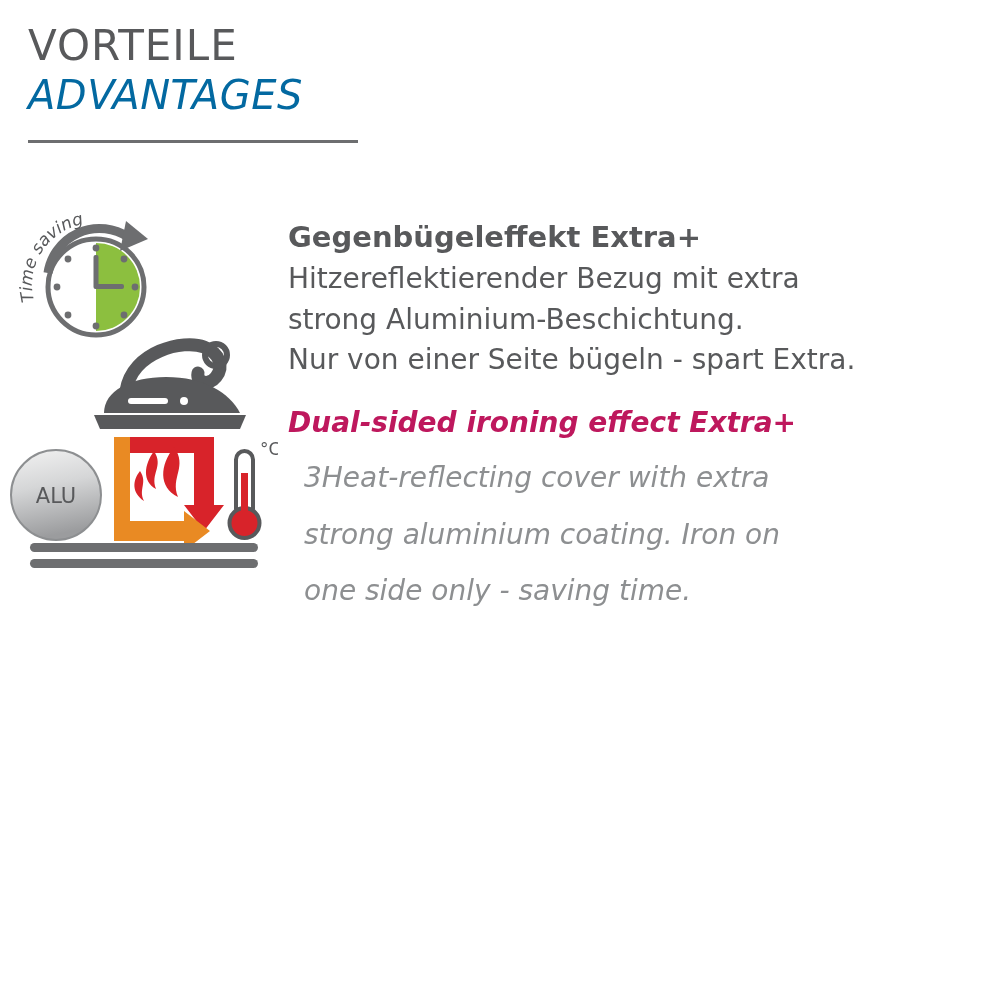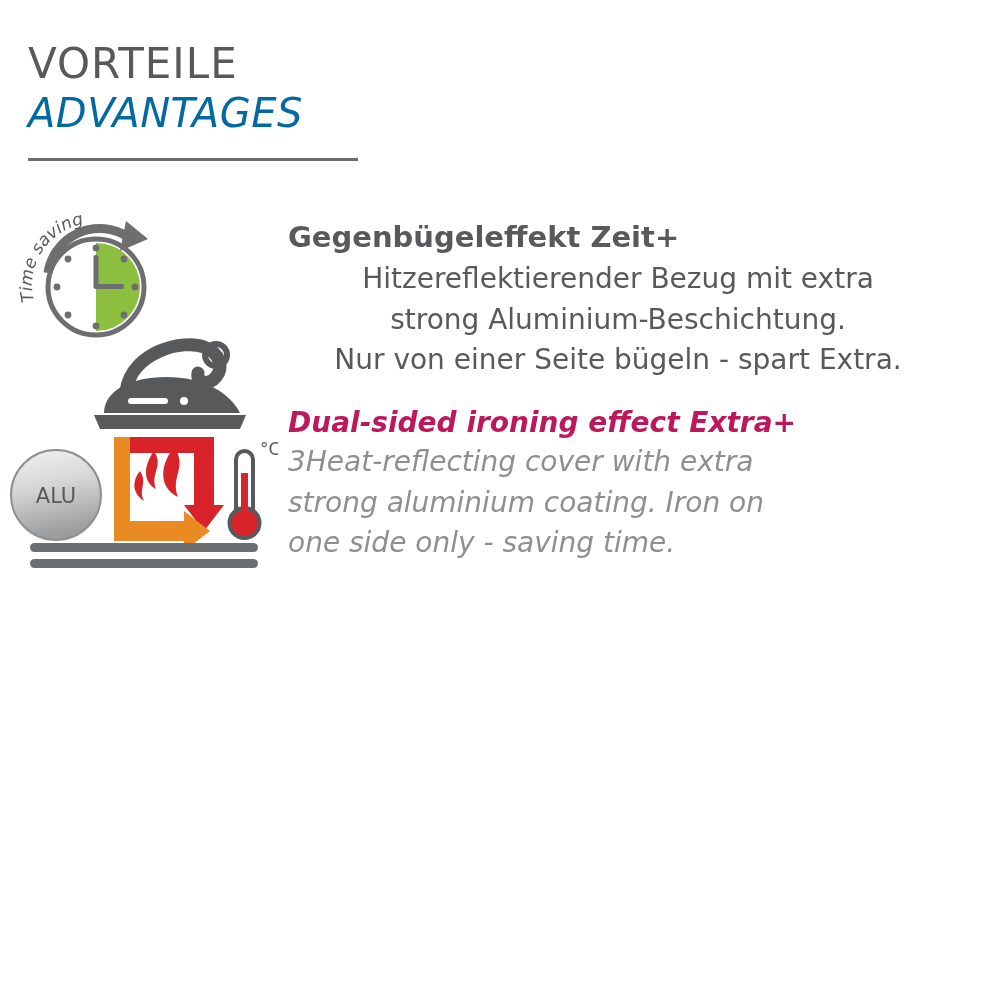--- a/index.html
+++ b/index.html
@@ -17,21 +17,21 @@
     position: relative;
     width: 1000px;
     height: 1000px;
     background: #ffffff;
   }
 
   
   .header {
     position: absolute;
     left: 28px;
-    top: 42px;
+    top: 24px;
     width: 340px;
   }
   .title-de {
     font-family: "DejaVu Sans", sans-serif;
     font-size: 42px;
     letter-spacing: 1px;
     color: #58595b;
     line-height: 1.05;
     font-weight: 400;
   }
@@ -66,38 +66,37 @@
     color: #58595b;
     line-height: 1.35;
     margin: 0 0 2px 0;
   }
   .body-de {
     font-family: "DejaVu Sans", sans-serif;
     font-size: 28px;
     color: #58595b;
     line-height: 1.45;
     margin: 0;
-    text-align: center;
   }
   .head-en {
     font-family: "DejaVu Sans", sans-serif;
     font-size: 28px;
     font-weight: bold;
     font-style: italic;
     color: #be185d;
     line-height: 1.4;
     margin: 22px 0 0 0;
   }
   .body-en {
     font-family: "DejaVu Sans", sans-serif;
     font-size: 28px;
     font-style: italic;
     color: #8d8f91;
     line-height: 1.45;
-    margin: 0;
+    margin: 16px;
   }
 
   
   .icon-wrap {
     position: absolute;
     left: 8px;
     top: 215px;
     width: 270px;
     height: 360px;
   }
@@ -199,21 +198,21 @@
 
       <g>
         <rect x="22" y="328" width="228" height="9" rx="4.5" fill="#6d6e70"></rect>
         <rect x="22" y="344" width="228" height="9" rx="4.5" fill="#6d6e70"></rect>
       </g>
 
     </svg>
   </div>
 
   <div class="content">
-    <p class="head-de">Gegenbügeleffekt Zeit+</p>
+    <p class="head-de">Gegenbügeleffekt Extra+</p>
     <p class="body-de">Hitzereflektierender Bezug mit extra</p>
     <p class="body-de">strong Aluminium-Beschichtung.</p>
     <p class="body-de">Nur von einer Seite bügeln - spart Extra.</p>
 
     <p class="head-en">Dual-sided ironing effect Extra+</p>
     <p class="body-en">3Heat-reflecting cover with extra</p>
     <p class="body-en">strong aluminium coating. Iron on</p>
     <p class="body-en">one side only - saving time.</p>
   </div>
 

